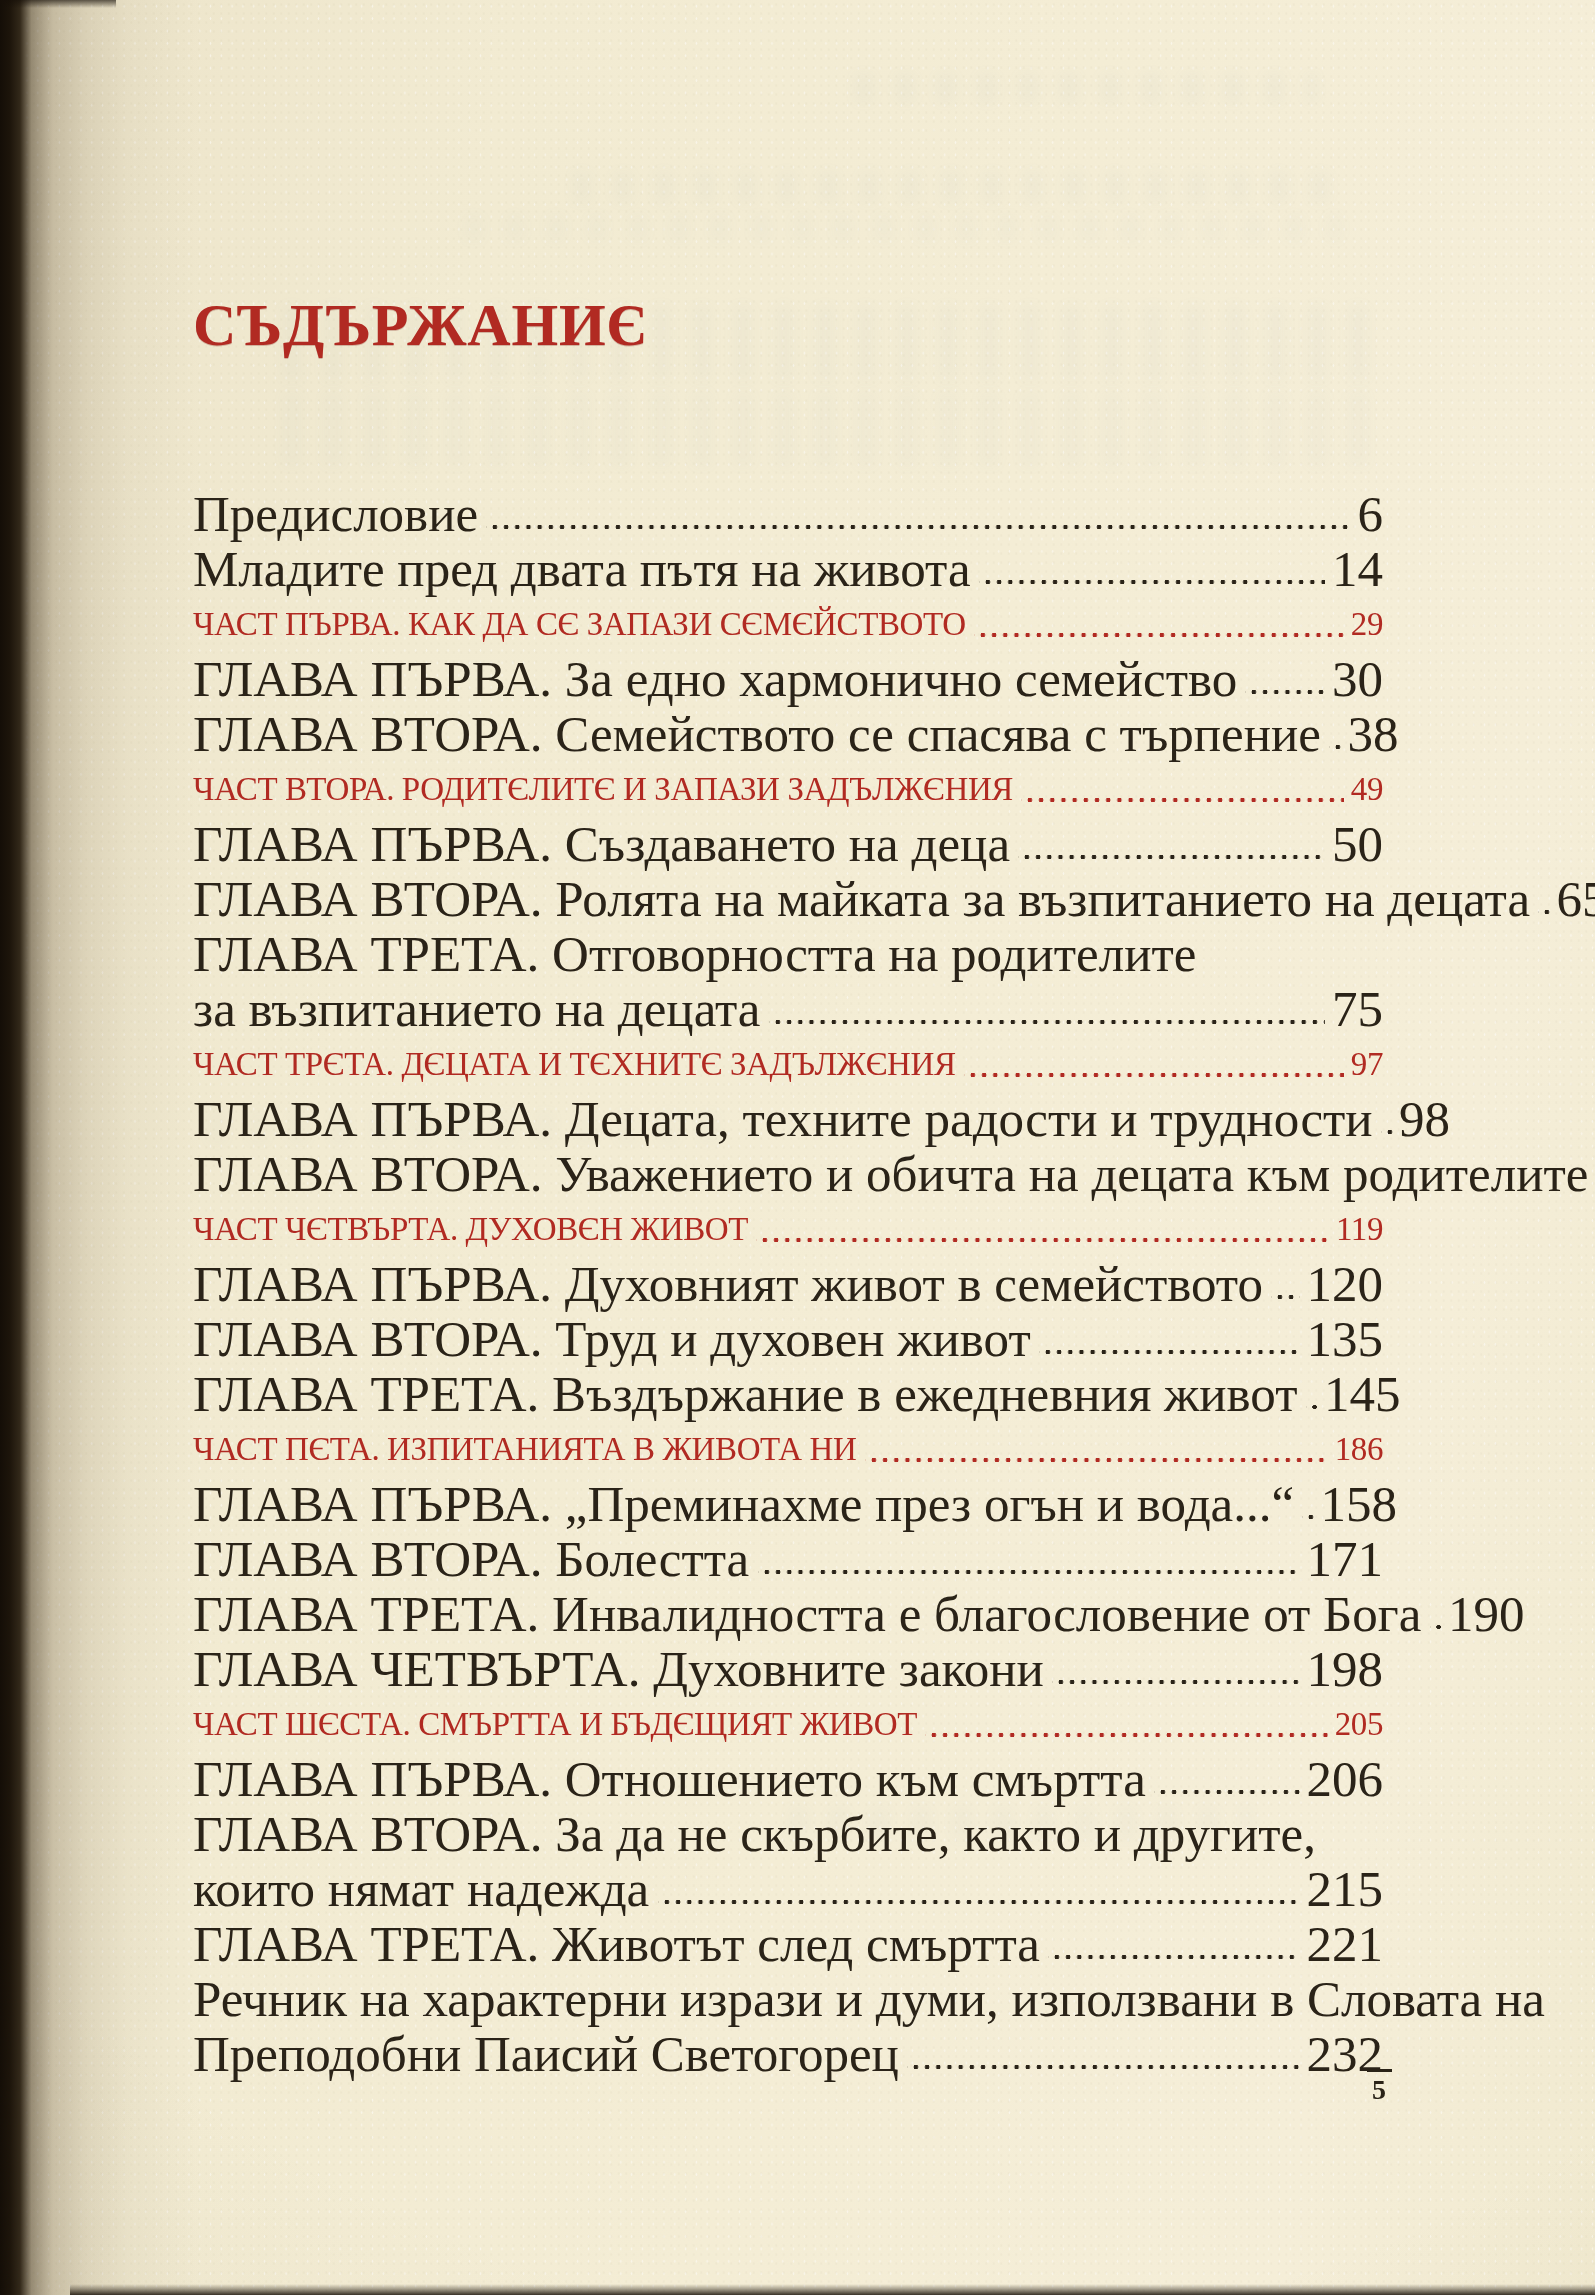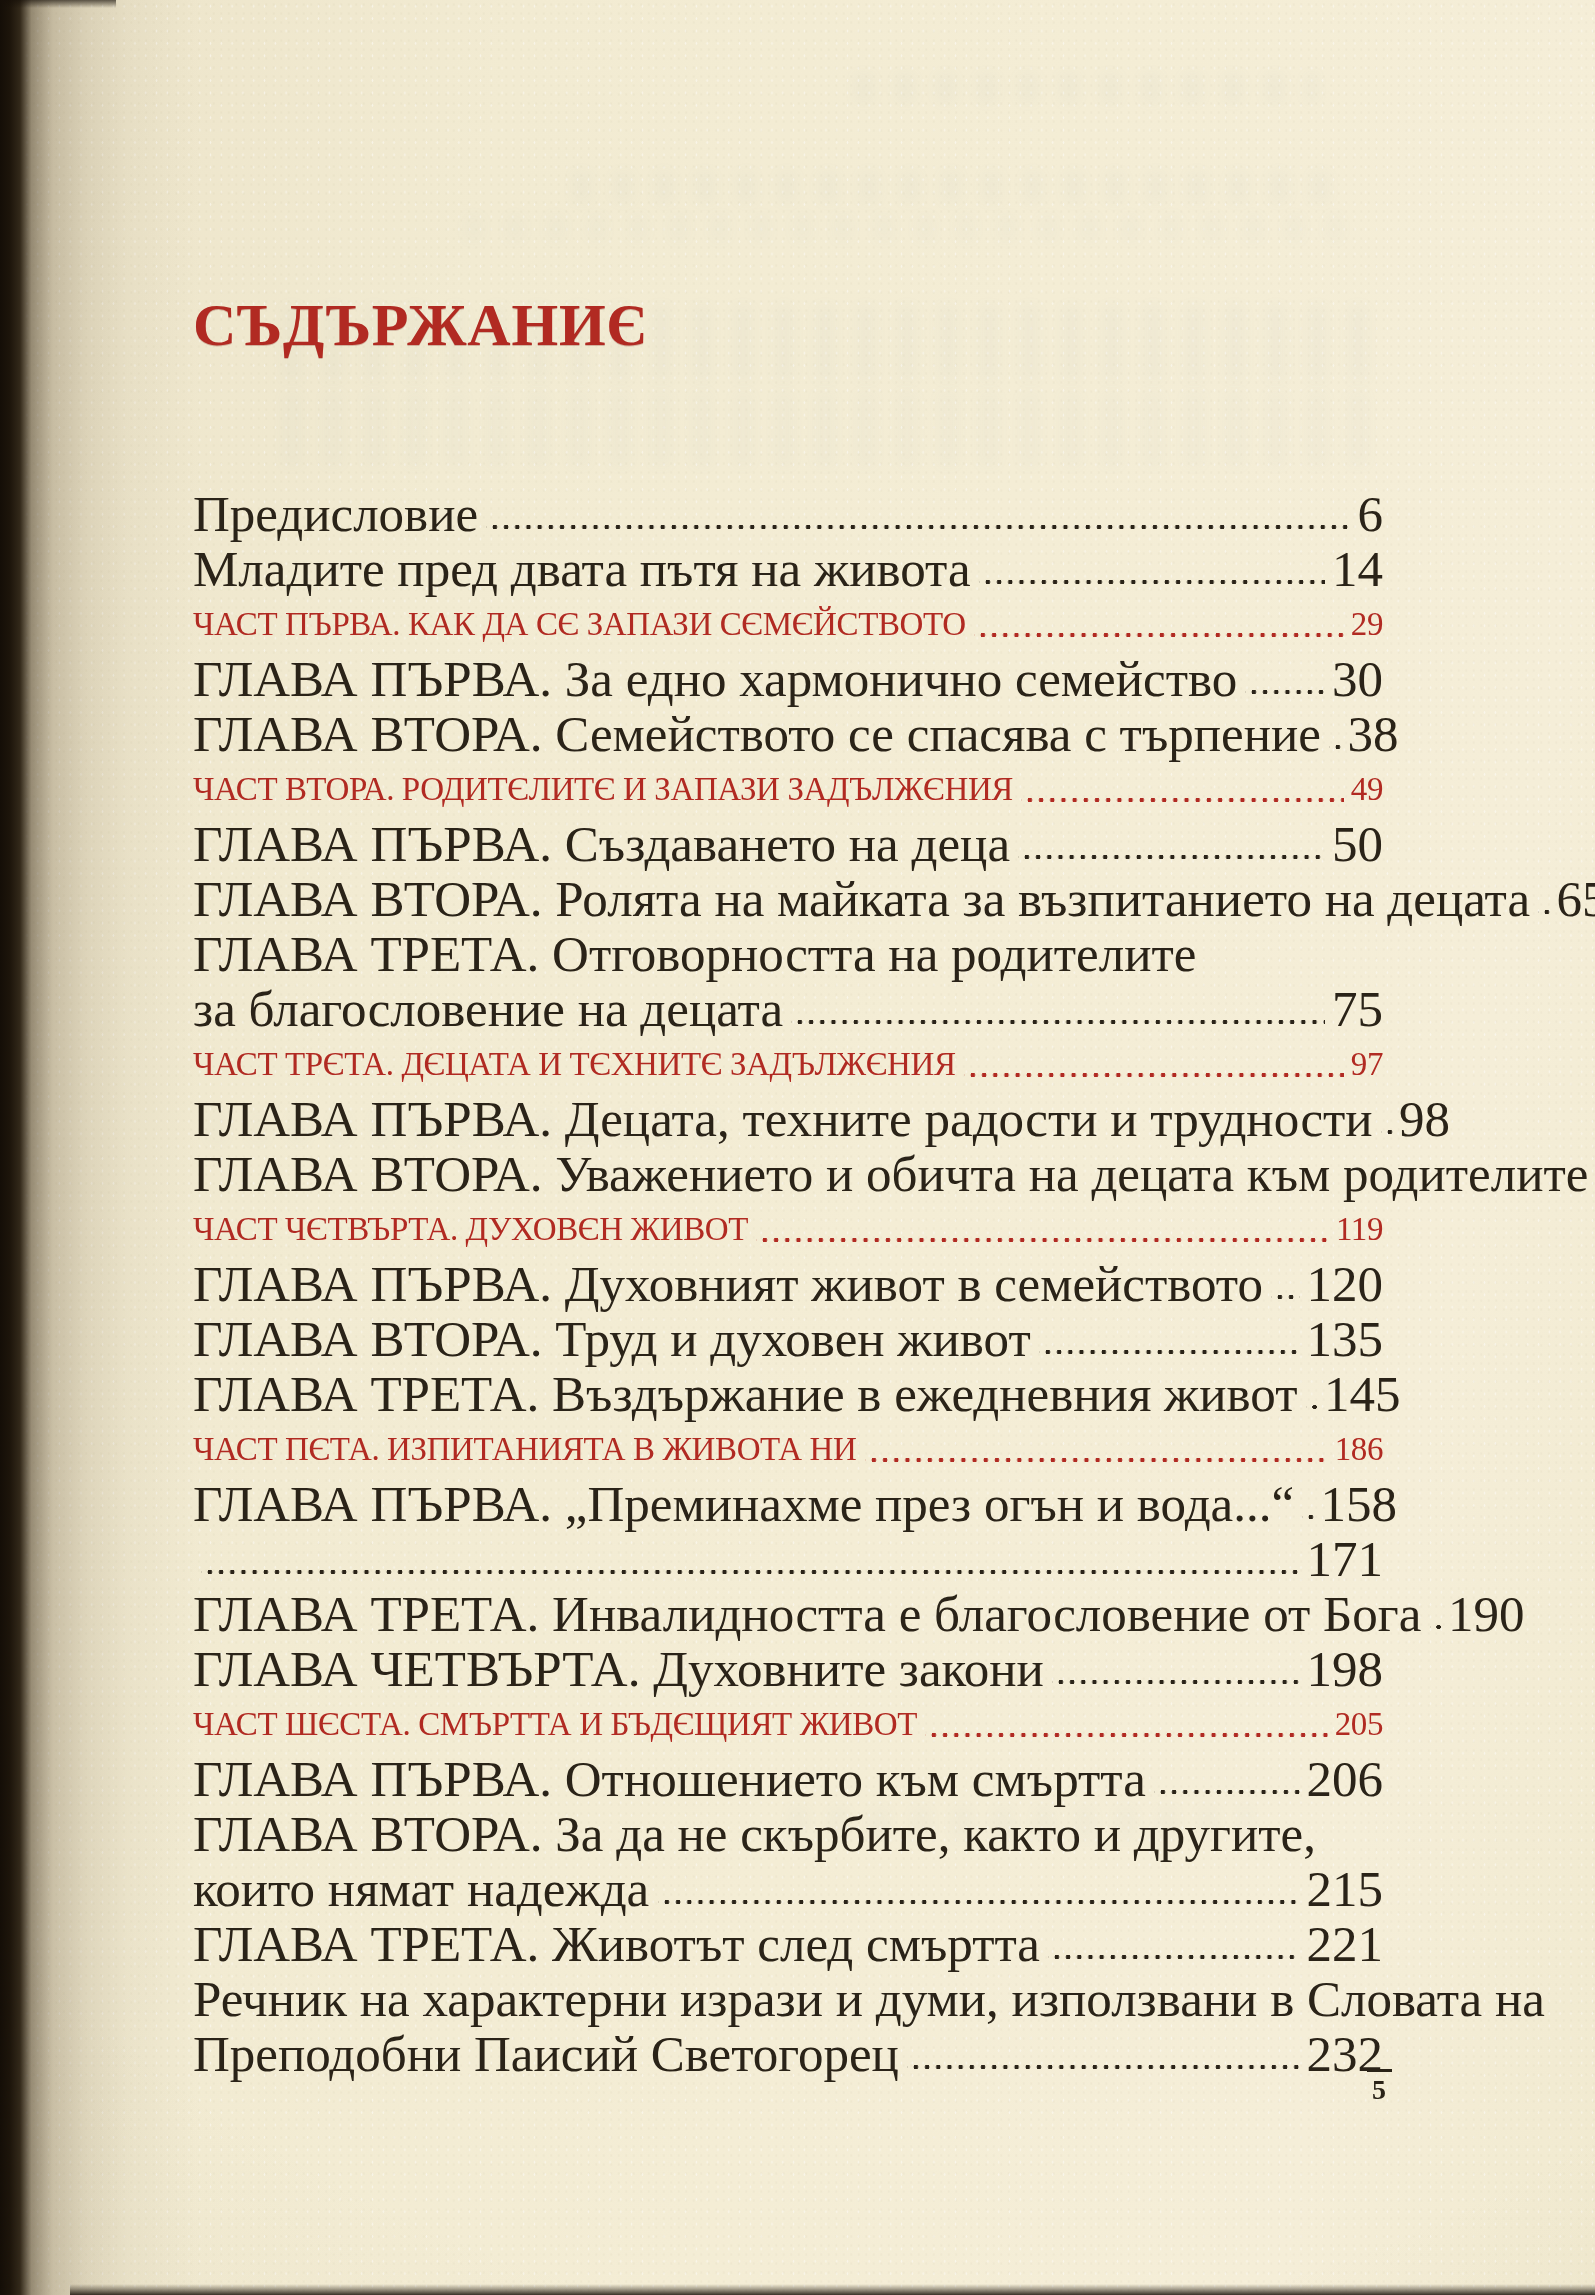--- a/index.html
+++ b/index.html
@@ -113,21 +113,21 @@
     </div>
     <div class="row">
       <span class="t">ГЛАВА ВТОРА. Ролята на майката за възпитанието на децата</span>
       <span class="leader"></span>
       <span class="pg">65</span>
     </div>
     <div class="row">
       <span class="t">ГЛАВА ТРЕТА. Отговорността на родителите</span>
     </div>
     <div class="row">
-      <span class="t">за благословение на децата</span>
+      <span class="t">за възпитанието на децата</span>
       <span class="leader"></span>
       <span class="pg">75</span>
     </div>
     <div class="row part">
       <span class="t">ЧАСТ ТРЄТА. ДЄЦАТА И ТЄХНИТЄ ЗАДЪЛЖЄНИЯ</span>
       <span class="leader"></span>
       <span class="pg">97</span>
     </div>
     <div class="row">
       <span class="t">ГЛАВА ПЪРВА. Децата, техните радости и трудности</span>
@@ -163,20 +163,21 @@
       <span class="t">ЧАСТ ПЄТА. ИЗПИТАНИЯТА В ЖИВОТА НИ</span>
       <span class="leader"></span>
       <span class="pg">186</span>
     </div>
     <div class="row">
       <span class="t">ГЛАВА ПЪРВА. „Преминахме през огън и вода...“</span>
       <span class="leader"></span>
       <span class="pg">158</span>
     </div>
     <div class="row">
+      <span class="t">ГЛАВА ВТОРА. Болестта</span>
       <span class="leader"></span>
       <span class="pg">171</span>
     </div>
     <div class="row">
       <span class="t">ГЛАВА ТРЕТА. Инвалидността е благословение от Бога</span>
       <span class="leader"></span>
       <span class="pg">190</span>
     </div>
     <div class="row">
       <span class="t">ГЛАВА ЧЕТВЪРТА. Духовните закони</span>

